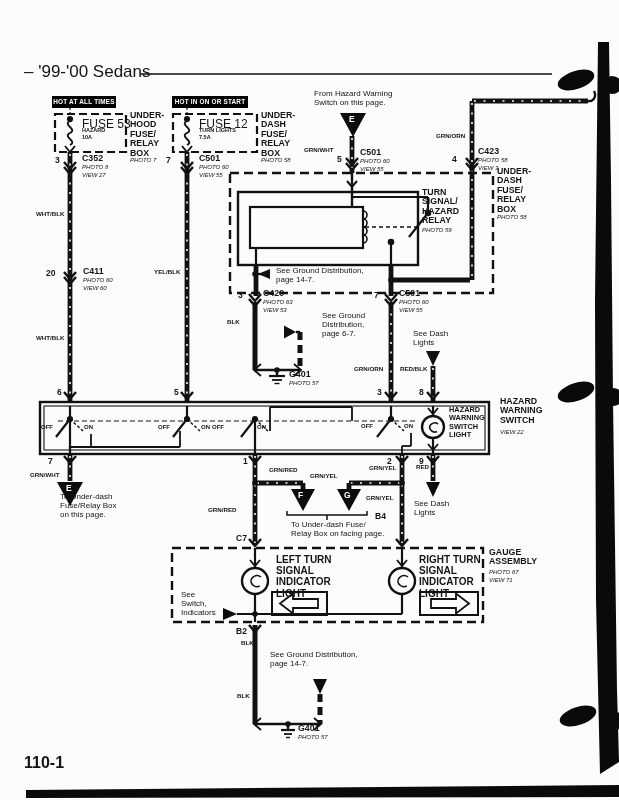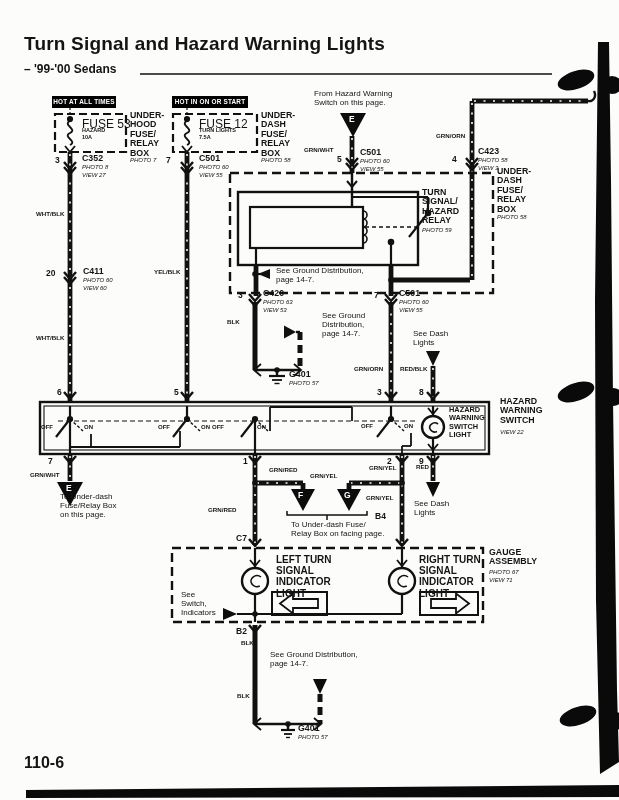--- a/index.html
+++ b/index.html
@@ -1,21 +1,21 @@
 <!DOCTYPE html>
 <html><head>
 <meta charset="utf-8">
 <style>
   html,body{margin:0;padding:0}
   #page{position:relative;width:619px;height:800px;background:#fcfcfa;overflow:hidden;
         font-family:"Liberation Sans",sans-serif;color:#111}
   svg{position:absolute;left:0;top:0}
   .lbl{position:absolute;white-space:pre-line;color:#141414;z-index:3}
   .title{font-size:19px;font-weight:bold;letter-spacing:.2px}
-  .sub{font-size:12px;font-weight:bold}
+  .sub{font-size:17px;font-weight:normal}
   .pagenum{font-size:16px;font-weight:bold}
   .tag{font-size:6.4px;font-weight:bold;color:#fff;background:#000;text-align:center;
        padding-top:2px;letter-spacing:.2px}
   .fuse{font-size:12px;font-weight:normal}
   .fusesm{font-size:5.5px;font-weight:bold}
   .boxlbl{font-size:8.8px;font-weight:bold;line-height:1.07}
   .conn{font-size:8.8px;font-weight:bold}
   .pin{font-size:8.5px;font-weight:bold}
   .meta{font-size:6px;font-style:italic;line-height:1.25}
   .wirelbl{font-size:6.2px;font-weight:bold}
@@ -247,23 +247,22 @@
     <path d="M64,456 l6,7 l6,-7"></path>
         <path d="M249,456 l6,7 l6,-7"></path>
     <path d="M396,456 l6,7 l6,-7"></path>
         <path d="M427,456 l6,7 l6,-7"></path>
     <path d="M249,539 l6,7 l6,-7"></path>
         <path d="M396,539 l6,7 l6,-7"></path>
     <path d="M249,625 l6,7 l6,-7"></path>
   </g>
 </svg>
 
-<div class="lbl title" style="left:24px;top:33px">Turn Signal and Hazard Warning Lights</div>
 <div class="lbl sub" style="left:24px;top:62px">– '99-'00 Sedans</div>
-<div class="lbl pagenum" style="left:24px;top:754px">110-6</div>
+<div class="lbl pagenum" style="left:24px;top:754px">110-1</div>
 
 <div class="lbl tag" style="left:52px;top:96px;width:64px;height:10px">HOT AT ALL TIMES</div>
 <div class="lbl tag" style="left:172px;top:96px;width:76px;height:10px">HOT IN ON OR START</div>
 
 <div class="lbl fuse" style="left:82px;top:117px">FUSE 53</div>
 <div class="lbl fusesm" style="left:82px;top:127px">HAZARD</div>
 <div class="lbl fusesm" style="left:82px;top:134px">10A</div>
 <div class="lbl boxlbl" style="left:130px;top:111px">UNDER-
 HOOD
 FUSE/
@@ -325,21 +324,21 @@
 <div class="lbl meta" style="left:263px;top:299px">PHOTO 63
 VIEW 53</div>
 <div class="lbl pin" style="left:374px;top:290px">7</div>
 <div class="lbl conn" style="left:399px;top:288px">C501</div>
 <div class="lbl meta" style="left:399px;top:299px">PHOTO 60
 VIEW 55</div>
 
 <div class="lbl wirelbl" style="left:227px;top:318px">BLK</div>
 <div class="lbl note" style="left:322px;top:311px">See Ground
 Distribution,
-page 14-7.</div>
+page 6-7.</div>
 <div class="lbl conn" style="left:289px;top:369px">G401</div>
 <div class="lbl meta" style="left:289px;top:380px">PHOTO 57</div>
 
 <div class="lbl wirelbl" style="left:36px;top:210px">WHT/BLK</div>
 <div class="lbl pin" style="left:46px;top:268px">20</div>
 <div class="lbl conn" style="left:83px;top:266px">C411</div>
 <div class="lbl meta" style="left:83px;top:277px">PHOTO 60
 VIEW 60</div>
 <div class="lbl wirelbl" style="left:36px;top:334px">WHT/BLK</div>
 <div class="lbl wirelbl" style="left:154px;top:268px">YEL/BLK</div>

